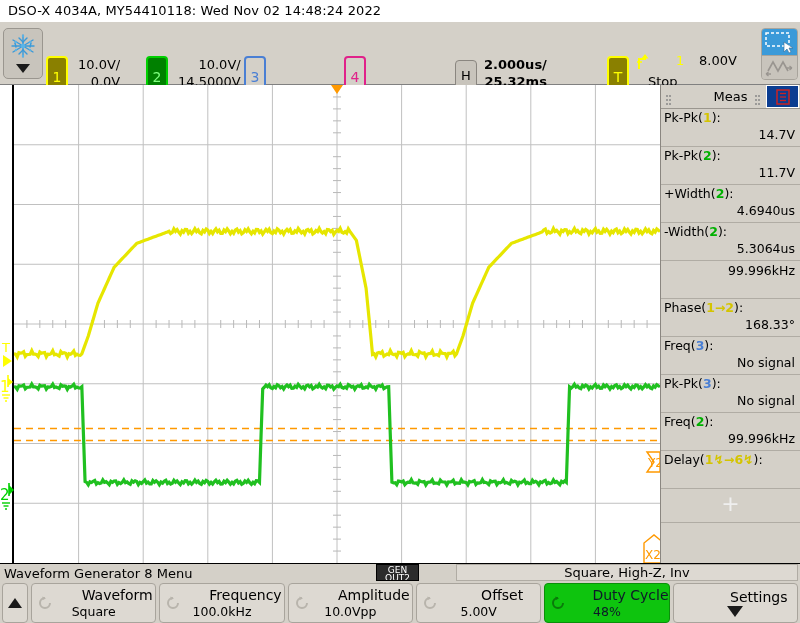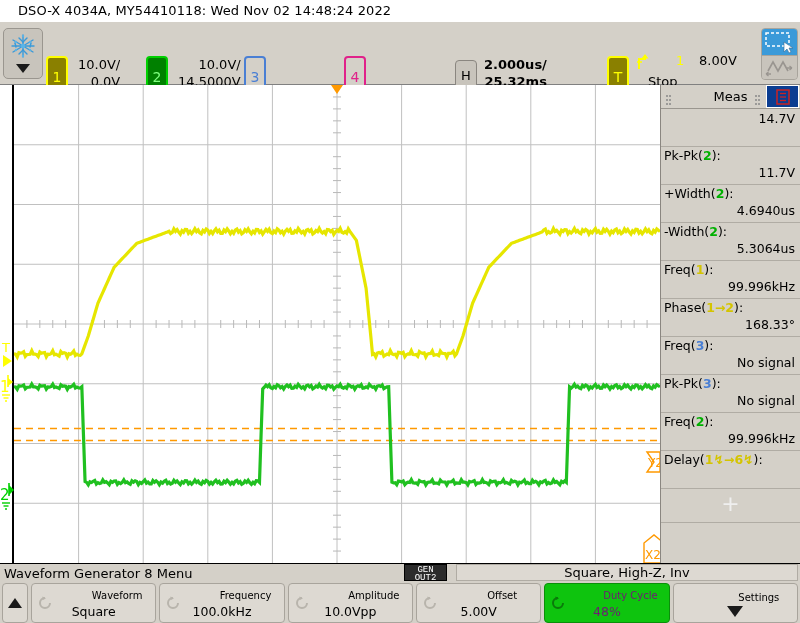--- a/index.html
+++ b/index.html
@@ -14,21 +14,21 @@
     position: relative;
     width: 800px; height: 623px;
     background: #d4d0c8;
   }
 
   
   .titlebar {
     position: absolute; left: 0; top: 0; width: 800px; height: 22px;
     background: #ffffff;
     font-size: 13px; color: #000;
-    padding-left: 18px; line-height: 22px;
+    padding-left: 8px; line-height: 22px;
     white-space: nowrap;
     letter-spacing: 0.1px;
   }
 
   
   .toolbar {
     position: absolute; left: 0; top: 22px; width: 800px; height: 63px;
     background: #d4d0c8;
     border-bottom: 1px solid #808080;
   }
@@ -152,24 +152,24 @@
   
   .botbar {
     position: absolute; left: 0; top: 563px; width: 800px; height: 60px;
     background: #d4d0c8; border-top: 1px solid #000;
   }
   .menu-title {
     position: absolute; left: 4px; top: 2px; font-size: 13px; color: #000;
     white-space: nowrap;
   }
   .gen-badge {
-    position: absolute; left: 404px; top: 564px; width: 43px; height: 17px;
+    position: absolute; left: 376px; top: 564px; width: 43px; height: 17px;
     background: #2b2b2b; border: 1px solid #000; color: #ffffff;
     font-size: 9px; text-align: center; line-height: 8px;
-    padding-top: 1px; overflow: hidden; font-family: Liberation Mono, monospace;
+    padding-top: 1px; overflow: hidden;
   }
   .gen-badge span { display: block; }
   .gen-info {
     position: absolute; left: 456px; top: 564px; width: 342px; height: 17px;
     background: #ddd9d2; border: 1px solid #b0aca4;
     font-size: 13px; color: #000; text-align: center; line-height: 15px;
   }
   .softkeys {
     position: absolute; left: 0; top: 583px; width: 800px; height: 40px;
     display: flex; gap: 3px; padding: 0 2px;
@@ -177,23 +177,23 @@
   .sk-up {
     width: 26px; background: #ddd9d2; border: 1px solid #a8a49c; border-radius: 4px;
     display: flex; align-items: center; justify-content: center;
   }
   .sk {
     flex: 1; background: #ddd9d2; border: 1px solid #a8a49c; border-radius: 4px;
     position: relative; display: flex; flex-direction: column;
     align-items: center; justify-content: center; gap: 1px;
   }
   .sk.active { background: #0ec40e; border-color: #0a8f0a; }
-  .sk .sk-lbl { font-size: 10px; color: #000; line-height: 15px; margin-left: 47px; }
+  .sk .sk-lbl { font-size: 14px; color: #000; line-height: 15px; margin-left: 47px; }
   .sk .sk-val { font-size: 12.5px; color: #000; line-height: 15px; }
-  .sk.active .sk-lbl, .sk.active .sk-val { color: #701a75; }
+  .sk.active .sk-lbl, .sk.active .sk-val { color: #0f172a; }
   .sk .knob {
     position: absolute; left: 5px; top: 50%; margin-top: -8px;
     width: 16px; height: 16px;
   }
   .arrow-up-glyph { width: 0;height:0;border-left:7px solid transparent;border-right:7px solid transparent;border-bottom:10px solid #1a1a1a; }
   .arrow-dn-glyph { width: 0;height:0;border-left:8px solid transparent;border-right:8px solid transparent;border-top:11px solid #1a1a1a; }
 </style>
 </head>
 <body>
 
@@ -376,36 +376,36 @@
         <svg width="18" height="16" viewBox="0 0 18 16">
           <rect x="3" y="1" width="12" height="14" fill="none" stroke="#cc2222" stroke-width="1.5"></rect>
           <line x1="6" y1="4.5" x2="12" y2="4.5" stroke="#cc2222" stroke-width="1.3"></line>
           <line x1="6" y1="8" x2="12" y2="8" stroke="#cc2222" stroke-width="1.3"></line>
           <line x1="6" y1="11.5" x2="12" y2="11.5" stroke="#cc2222" stroke-width="1.3"></line>
         </svg>
       </span>
     </div>
     <div id="meas-list">
         <div class="meas-row">
+          <div class="meas-label"><span>Pk-Pk(</span><span class="c1">1</span><span>):</span></div>
           <div class="meas-value">14.7V</div>
         </div>
         <div class="meas-row">
           <div class="meas-label"><span>Pk-Pk(</span><span class="c2">2</span><span>):</span></div>
           <div class="meas-value">11.7V</div>
         </div>
         <div class="meas-row">
           <div class="meas-label"><span>+Width(</span><span class="c2">2</span><span>):</span></div>
           <div class="meas-value">4.6940us</div>
         </div>
         <div class="meas-row">
           <div class="meas-label"><span>-Width(</span><span class="c2">2</span><span>):</span></div>
           <div class="meas-value">5.3064us</div>
         </div>
         <div class="meas-row">
-          <div class="meas-label"><span>Freq(</span><span class="c1">1</span><span>):</span></div>
           <div class="meas-value">99.996kHz</div>
         </div>
         <div class="meas-row">
           <div class="meas-label"><span>Phase(</span><span class="c1">1→2</span><span>):</span></div>
           <div class="meas-value">168.33°</div>
         </div>
         <div class="meas-row">
           <div class="meas-label"><span>Freq(</span><span class="c3">3</span><span>):</span></div>
           <div class="meas-value">No signal</div>
         </div>

